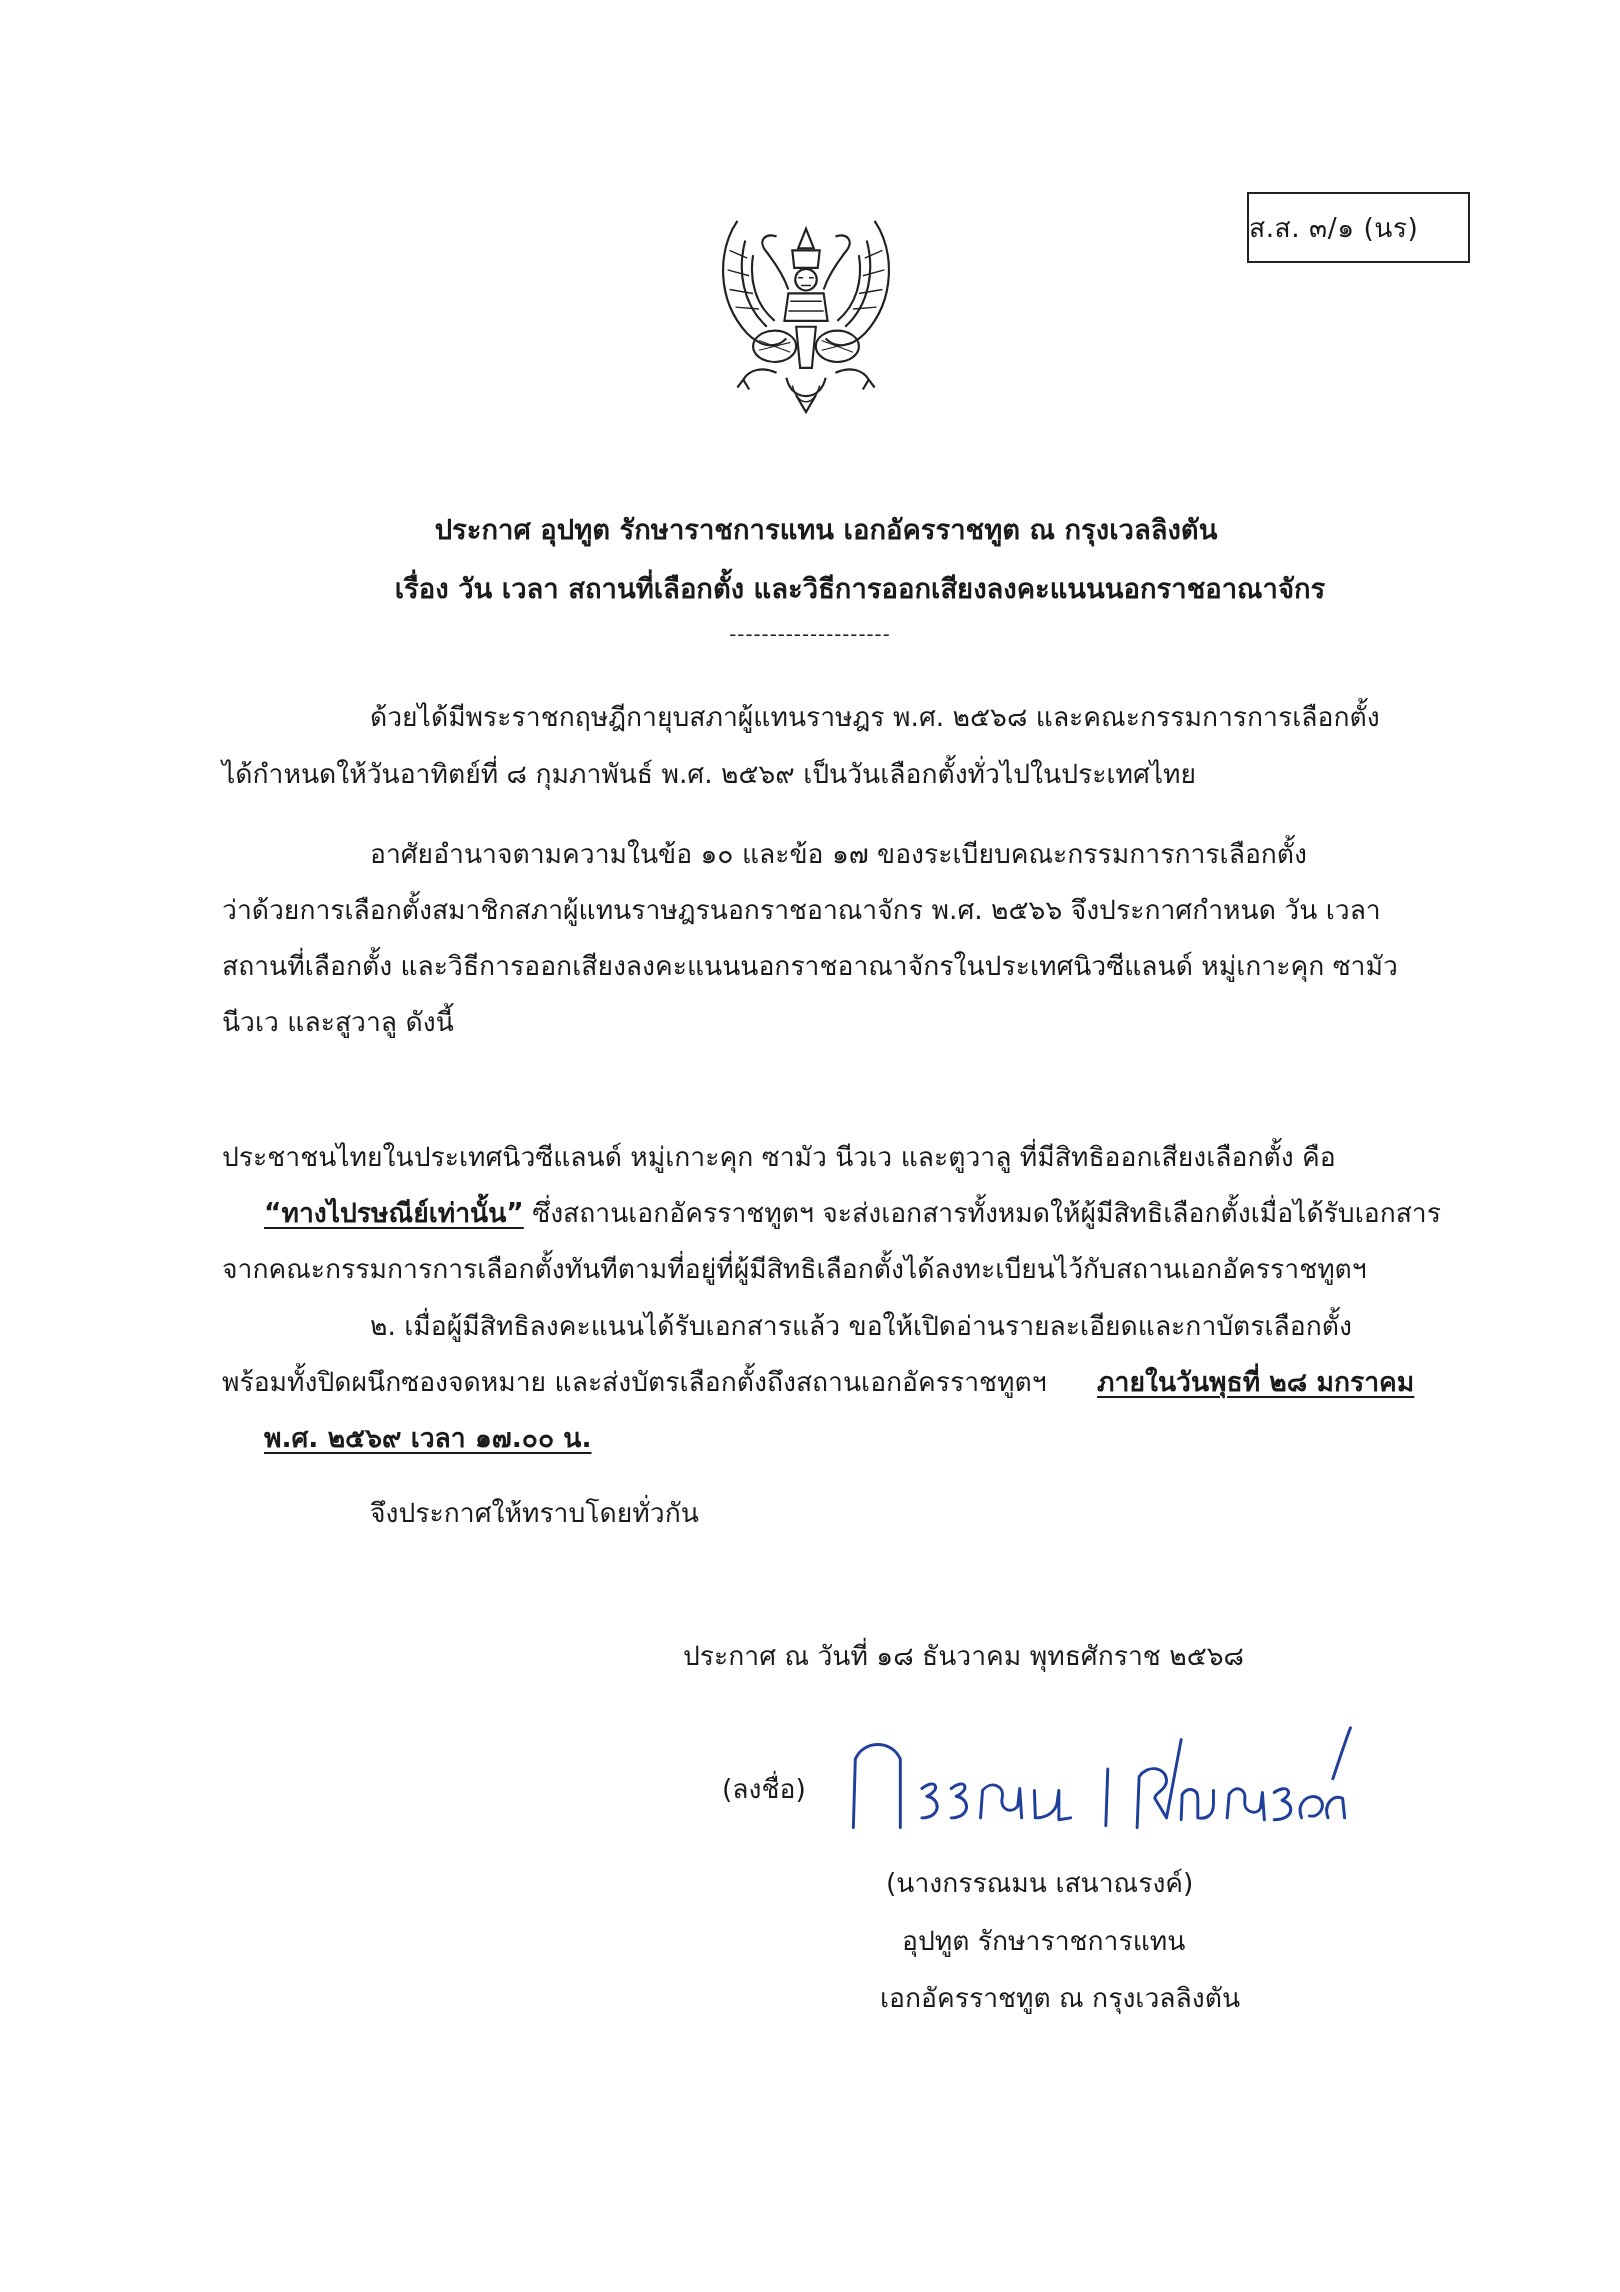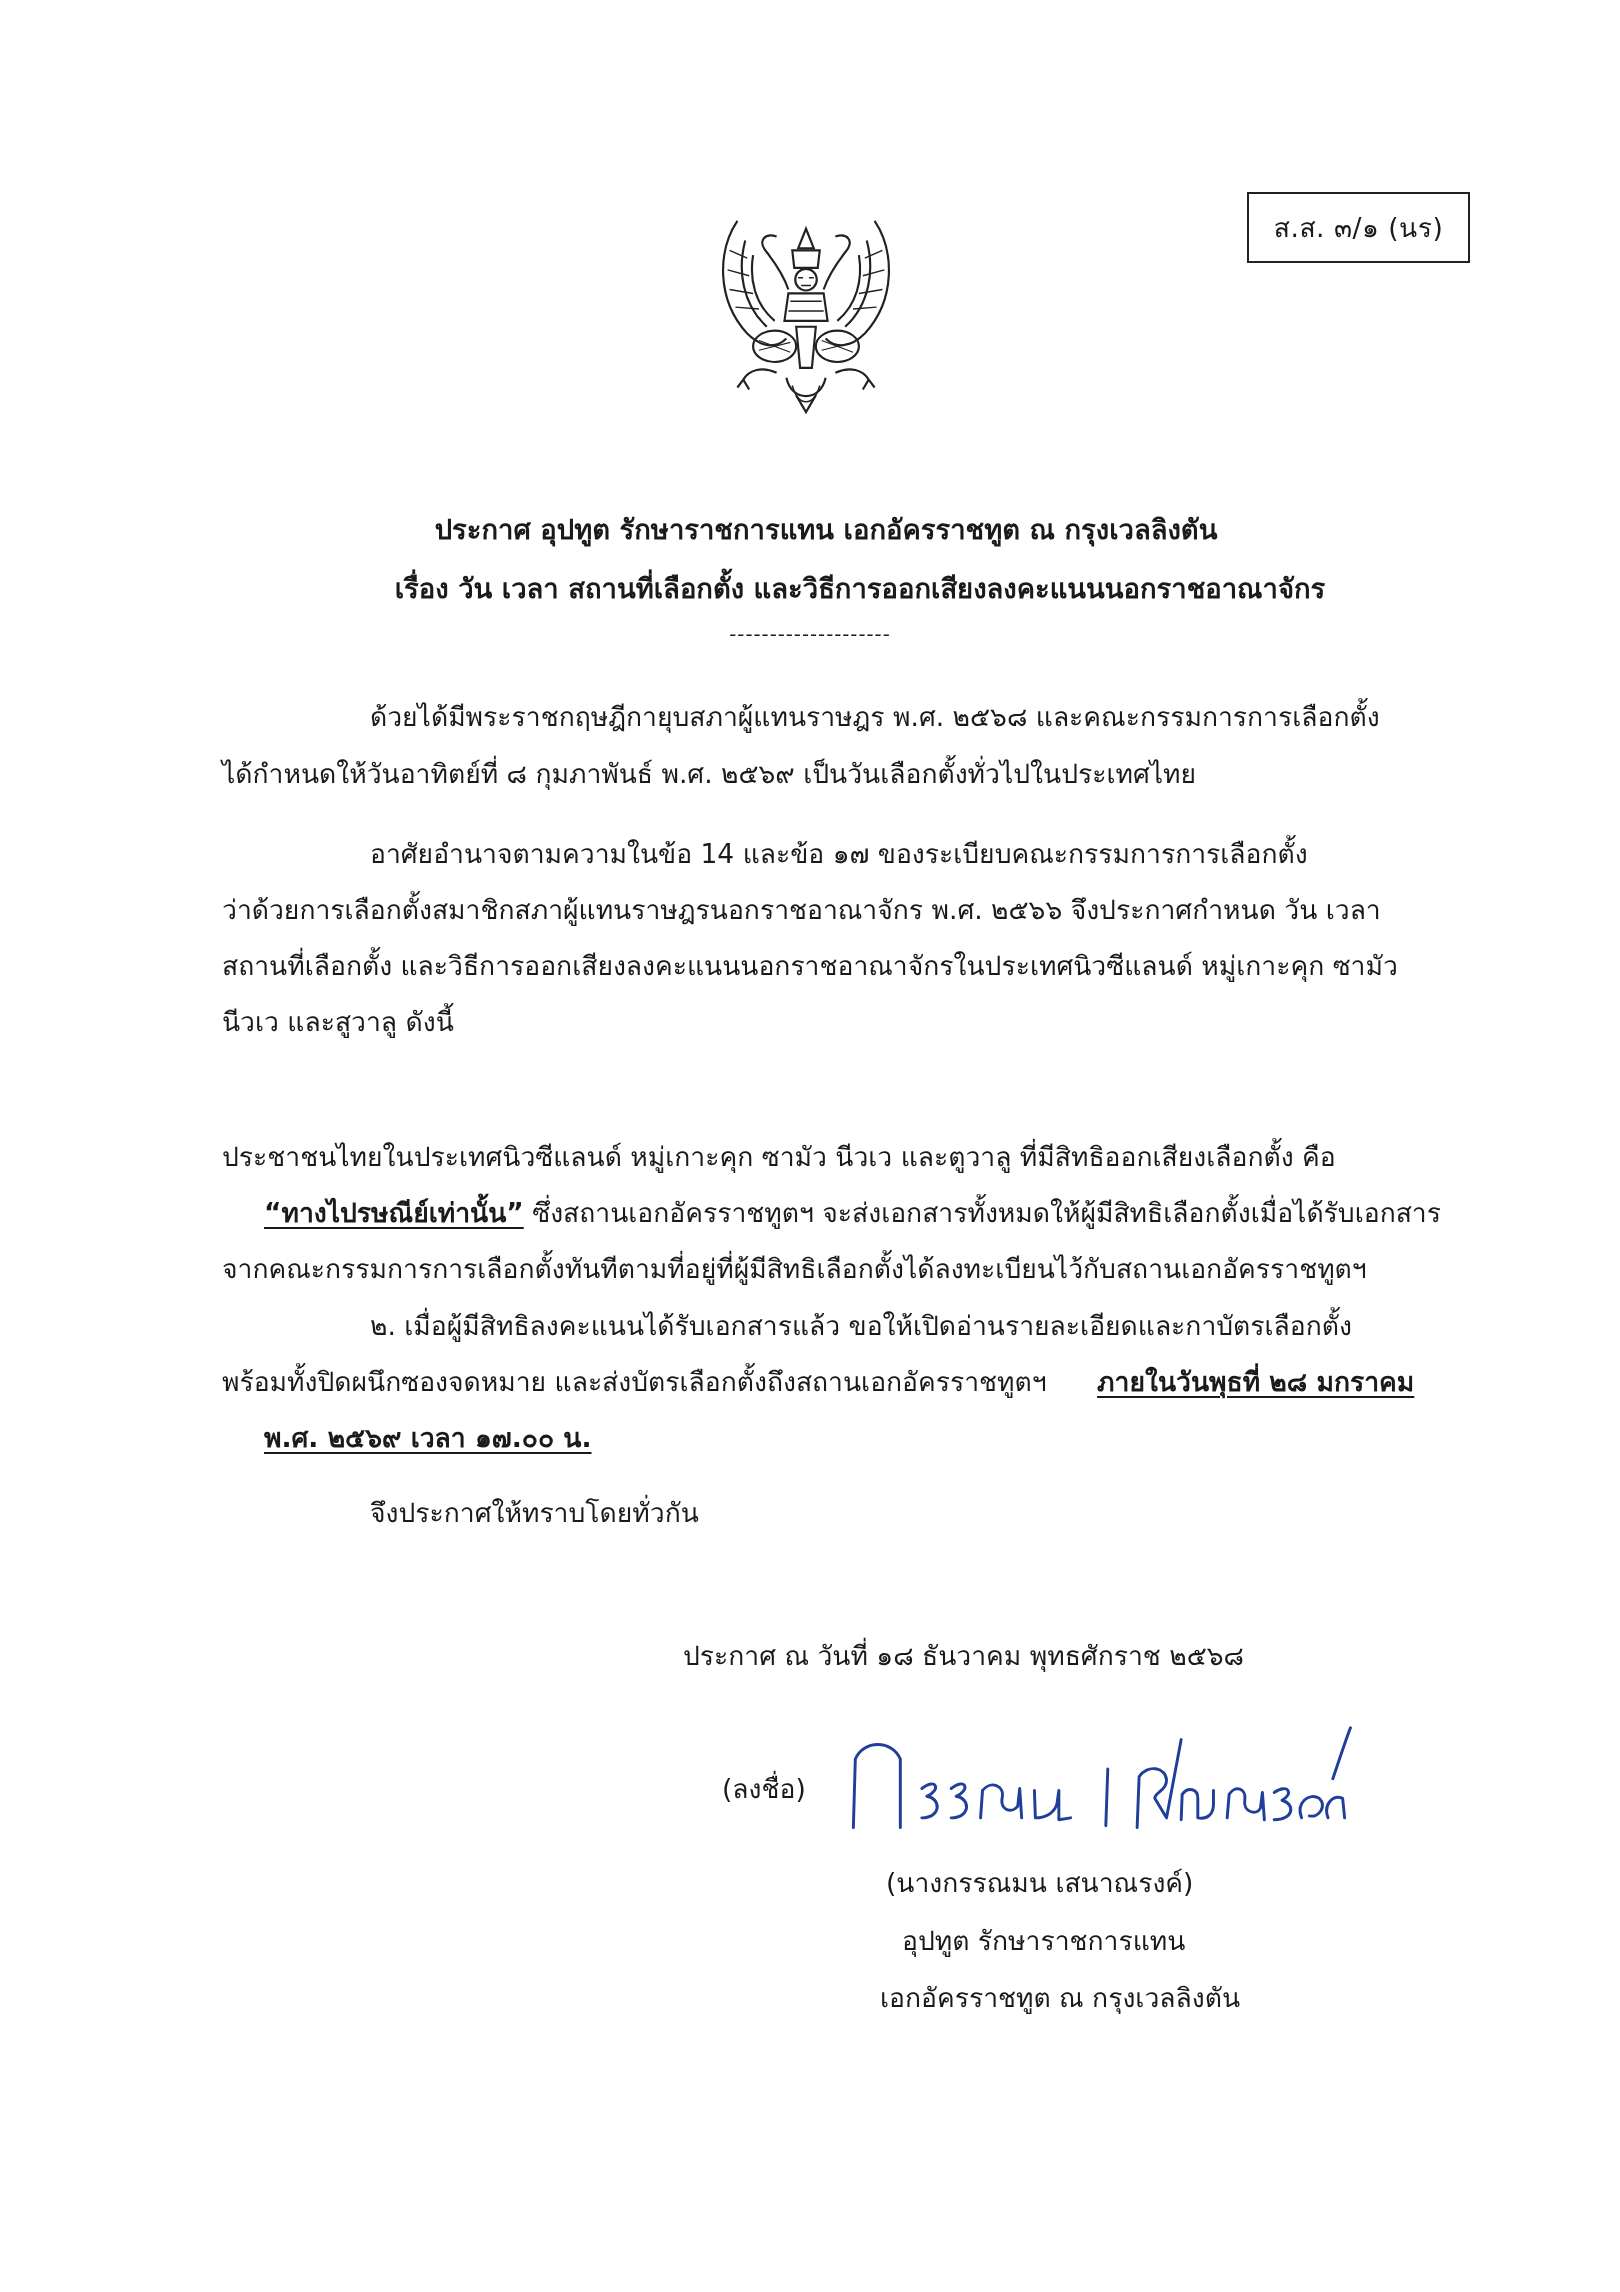--- a/index.html
+++ b/index.html
@@ -6,21 +6,21 @@
     body {
       width: 1620px; height: 2293px; position: relative; overflow: hidden;
       font-family: "DejaVu Sans", "Liberation Sans", sans-serif;
       color: #1a1a1a;
     }
     .page { position: absolute; left: 0; top: 0; width: 1620px; height: 2293px; background: #fff; }
 
     .doc-code-box {
       position: absolute; left: 1247px; top: 192px; width: 223px; height: 71px;
       border: 2px solid #222; box-sizing: border-box;
-      display: flex; align-items: center; justify-content: center;
+      display: flex; align-items: center; 
       font-size: 26.5px; letter-spacing: 0.5px;
     }
 
     .emblem { position: absolute; left: 708px; top: 211px; width: 196px; height: 206px; }
 
     .title {
       position: absolute; left: 16px; width: 1620px; text-align: center;
       font-weight: bold; font-size: 27.4px; white-space: nowrap;
     }
     .title-1 { top: 508px; }
@@ -81,21 +81,21 @@
     <path d="M90 188 L100 205 L110 188"></path>
   </svg>
 
   <div class="title title-1">ประกาศ อุปทูต รักษาราชการแทน เอกอัครราชทูต ณ กรุงเวลลิงตัน</div>
   <div class="title title-2">เรื่อง วัน เวลา สถานที่เลือกตั้ง และวิธีการออกเสียงลงคะแนนนอกราชอาณาจักร</div>
   <div class="title-rule">--------------------</div>
 
   <div class="line" style="left:370px; top:704px;">ด้วยได้มีพระราชกฤษฎีกายุบสภาผู้แทนราษฎร พ.ศ. ๒๕๖๘ และคณะกรรมการการเลือกตั้ง</div>
   <div class="line" style="left:222px; top:761px;">ได้กำหนดให้วันอาทิตย์ที่ ๘ กุมภาพันธ์ พ.ศ. ๒๕๖๙ เป็นวันเลือกตั้งทั่วไปในประเทศไทย</div>
 
-  <div class="line" style="left:370px; top:841px;">อาศัยอำนาจตามความในข้อ 14 และข้อ ๑๗ ของระเบียบคณะกรรมการการเลือกตั้ง</div>
+  <div class="line" style="left:370px; top:841px;">อาศัยอำนาจตามความในข้อ ๑๐ และข้อ ๑๗ ของระเบียบคณะกรรมการการเลือกตั้ง</div>
   <div class="line" style="left:222px; top:897px;">ว่าด้วยการเลือกตั้งสมาชิกสภาผู้แทนราษฎรนอกราชอาณาจักร พ.ศ. ๒๕๖๖ จึงประกาศกำหนด วัน เวลา</div>
   <div class="line" style="left:222px; top:953px;">สถานที่เลือกตั้ง และวิธีการออกเสียงลงคะแนนนอกราชอาณาจักรในประเทศนิวซีแลนด์ หมู่เกาะคุก ซามัว</div>
   <div class="line" style="left:222px; top:1009px;">นีวเว และสูวาลู ดังนี้</div>
 
   <div class="line" style="left:222px; top:1144px;">ประชาชนไทยในประเทศนิวซีแลนด์ หมู่เกาะคุก ซามัว นีวเว และตูวาลู ที่มีสิทธิออกเสียงเลือกตั้ง คือ</div>
   <div class="line" style="left:222px; top:1200px;">
     <span class="u">“ทางไปรษณีย์เท่านั้น”</span><span> ซึ่งสถานเอกอัครราชทูตฯ จะส่งเอกสารทั้งหมดให้ผู้มีสิทธิเลือกตั้งเมื่อได้รับเอกสาร</span>
   </div>
   <div class="line" style="left:222px; top:1256px;">จากคณะกรรมการการเลือกตั้งทันทีตามที่อยู่ที่ผู้มีสิทธิเลือกตั้งได้ลงทะเบียนไว้กับสถานเอกอัครราชทูตฯ</div>
 

